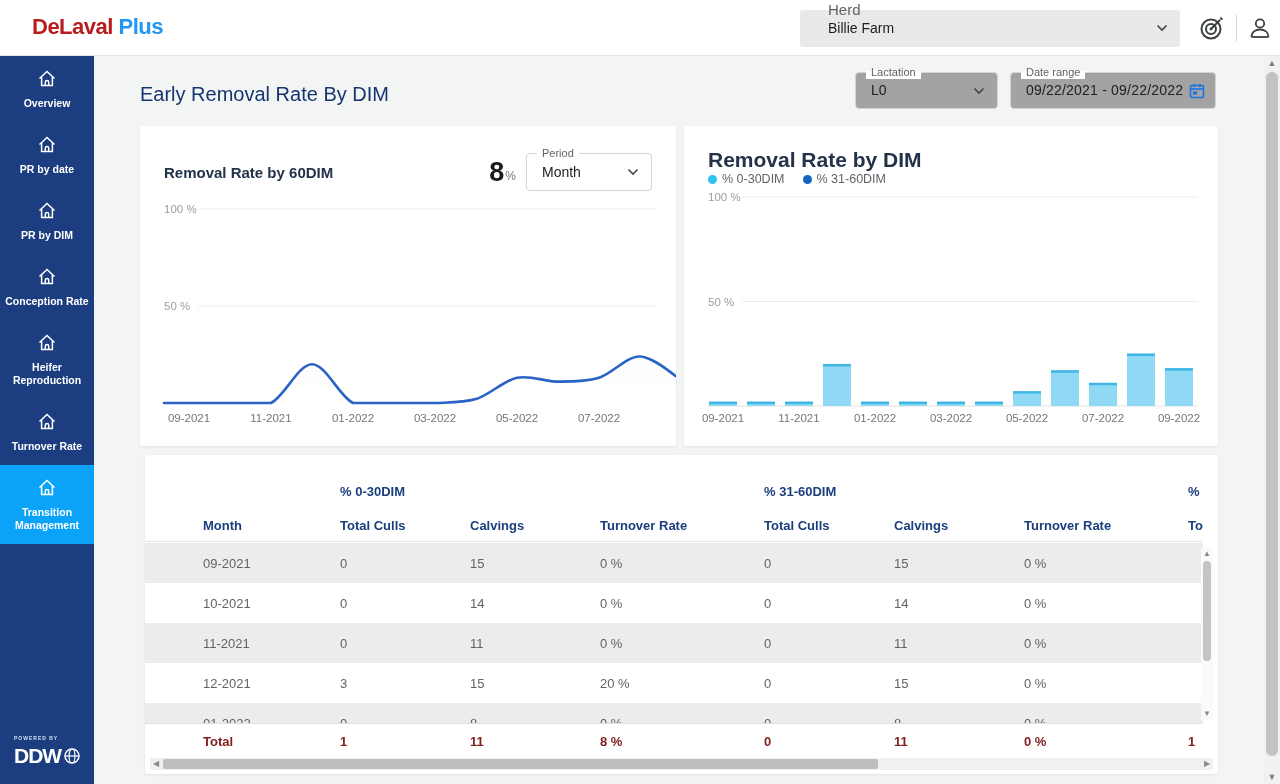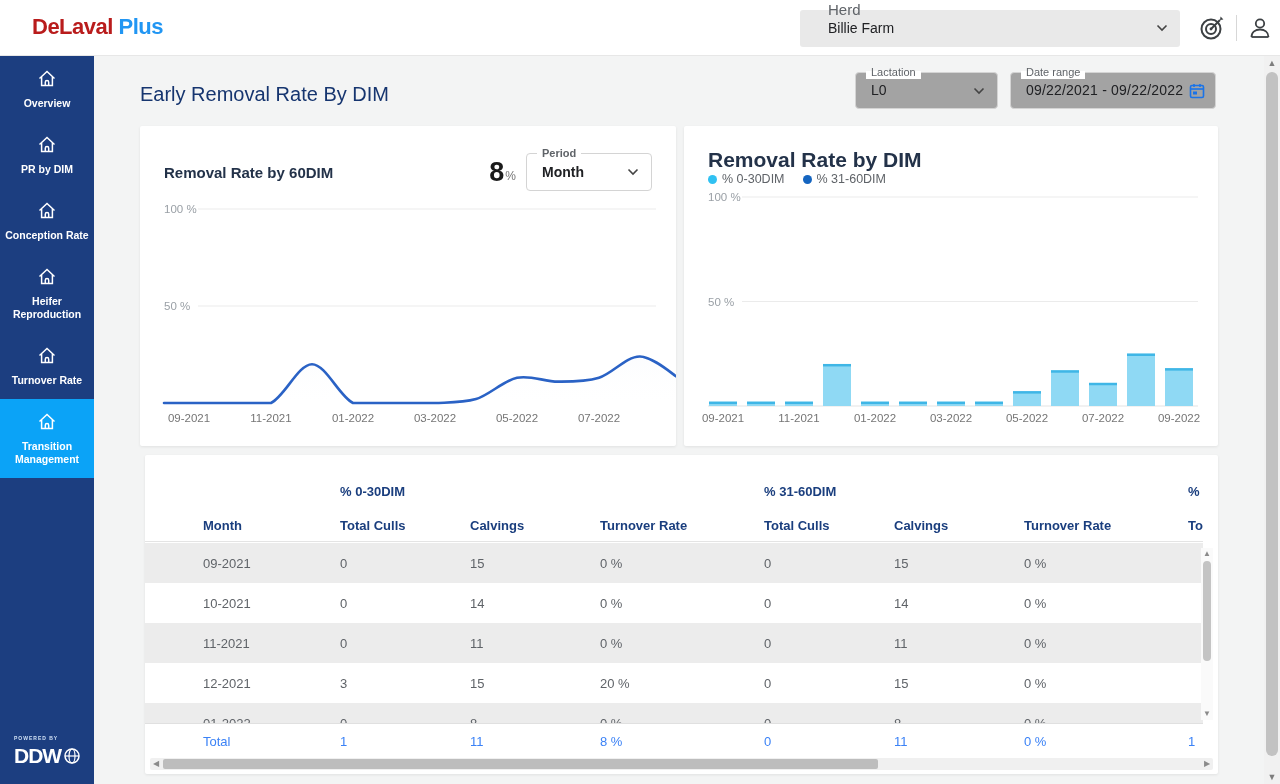--- a/index.html
+++ b/index.html
@@ -43,21 +43,21 @@
   .daterange .fvalue { letter-spacing:0.2px; }
 
   .card { position:absolute; background:#fff; border-radius:2px; box-shadow:0 1px 3px rgba(0,0,0,0.08); }
   .card1 { left:46px; top:70px; width:536px; height:320px; }
   .card2 { left:590px; top:70px; width:534px; height:320px; }
 
   .c1head { position:absolute; left:24px; right:24px; top:24px; height:44px; display:flex; align-items:center; }
   .c-title { font-size:15px; font-weight:bold; color:#233249; flex:1; }
   .bigval { font-size:27px; font-weight:bold; color:#1b1b1b; }
   .bigunit { font-size:12px; color:#757575; margin:8px 10px 0 1px; }
-  .period { position:relative; width:126px; height:38px; background:#fff; border:1px solid #d4d4d4; border-radius:4px; cursor:pointer;font-weight:bold; }
+  .period { position:relative; width:126px; height:38px; background:#fff; border:1px solid #d4d4d4; border-radius:4px; cursor:pointer; }
   .period .fvalue { top:10px; }
 
   .c2-title { position:absolute; left:24px; top:22px; font-size:21px; font-weight:bold; color:#233249; }
   .legend { position:absolute; left:24px; top:46px; display:flex; gap:18px; align-items:center; }
   .leg-item { display:flex; align-items:center; gap:5px; font-size:12.5px; color:#5f6368; }
   .dot { width:9px; height:9px; border-radius:50%; }
 
   .chartsvg { position:absolute; left:0; top:66px; }
 
   
@@ -66,21 +66,21 @@
   .t-row { display:grid; grid-template-columns:137px 130px 130px 164px 130px 130px 164px 130px; width:1173px; padding-left:58px; align-items:center; }
   .grp-row { position:absolute; top:22px; height:28px; }
   .grp { font-size:13px; font-weight:bold; color:#1a3e7e; }
   .hdr-row { position:absolute; top:54px; height:33px; border-bottom:1px solid #e4e4e4; }
   .hcell { font-size:13px; font-weight:bold; color:#1a3e7e; }
   .t-body { position:absolute; top:88px; height:180px; }
   .t-body .t-row { height:40px; }
   .t-body .t-row.zebra { background:#ececec; }
   .tcell { font-size:13px; color:#5f6368; }
   .total-row { position:absolute; top:268px; height:36px; border-top:1px solid #e0e0e0; }
-  .total-row .tcell { color:#3b82f6; font-weight:normal; }
+  .total-row .tcell { color:#7f1d1d; font-weight:bold; }
 
   
   .vsb { position:absolute; width:12px; background:#fafafa; }
   .vsb .arrow { position:absolute; left:0; width:12px; height:12px; font-size:8px; color:#8a8a8a; text-align:center; line-height:12px; cursor:pointer; }
   .vsb .thumb { position:absolute; left:2px; width:8px; background:#c4c4c4; border-radius:4px; cursor:pointer; }
   .tbl-vsb { right:5px; top:93px; height:172px; }
   .hsb { position:absolute; left:5px; right:5px; bottom:4px; height:12px; background:#f0f0f0; border-radius:2px; }
   .hsb .arrow { position:absolute; top:0; width:12px; height:12px; font-size:8px; color:#8a8a8a; text-align:center; line-height:12px; cursor:pointer; }
   .hsb .thumb { position:absolute; top:1px; height:10px; background:#bdbdbd; border-radius:2px; cursor:pointer; }
 
@@ -122,20 +122,25 @@
   </div>
 </div>
 
 <div class="sidebar">
   <div class="nav" id="nav">
       <div class="nav-item"><svg width="20" height="19" viewBox="0 0 20 19">
       <path d="M2.5 9.5 L10 2.5 L17.5 9.5" fill="none" stroke="#fff" stroke-width="1.5"></path>
       <path d="M4.6 8 V16.5 H15.4 V8" fill="none" stroke="#fff" stroke-width="1.5"></path>
       <path d="M8.3 16.5 v-3.2 a1.7 1.7 0 0 1 3.4 0 v3.2" fill="none" stroke="#fff" stroke-width="1.5"></path>
     </svg><span class="nlabel">Overview</span></div>
+      <div class="nav-item"><svg width="20" height="19" viewBox="0 0 20 19">
+      <path d="M2.5 9.5 L10 2.5 L17.5 9.5" fill="none" stroke="#fff" stroke-width="1.5"></path>
+      <path d="M4.6 8 V16.5 H15.4 V8" fill="none" stroke="#fff" stroke-width="1.5"></path>
+      <path d="M8.3 16.5 v-3.2 a1.7 1.7 0 0 1 3.4 0 v3.2" fill="none" stroke="#fff" stroke-width="1.5"></path>
+    </svg><span class="nlabel">PR by date</span></div>
       <div class="nav-item"><svg width="20" height="19" viewBox="0 0 20 19">
       <path d="M2.5 9.5 L10 2.5 L17.5 9.5" fill="none" stroke="#fff" stroke-width="1.5"></path>
       <path d="M4.6 8 V16.5 H15.4 V8" fill="none" stroke="#fff" stroke-width="1.5"></path>
       <path d="M8.3 16.5 v-3.2 a1.7 1.7 0 0 1 3.4 0 v3.2" fill="none" stroke="#fff" stroke-width="1.5"></path>
     </svg><span class="nlabel">PR by DIM</span></div>
       <div class="nav-item"><svg width="20" height="19" viewBox="0 0 20 19">
       <path d="M2.5 9.5 L10 2.5 L17.5 9.5" fill="none" stroke="#fff" stroke-width="1.5"></path>
       <path d="M4.6 8 V16.5 H15.4 V8" fill="none" stroke="#fff" stroke-width="1.5"></path>
       <path d="M8.3 16.5 v-3.2 a1.7 1.7 0 0 1 3.4 0 v3.2" fill="none" stroke="#fff" stroke-width="1.5"></path>
     </svg><span class="nlabel">Conception Rate</span></div>

